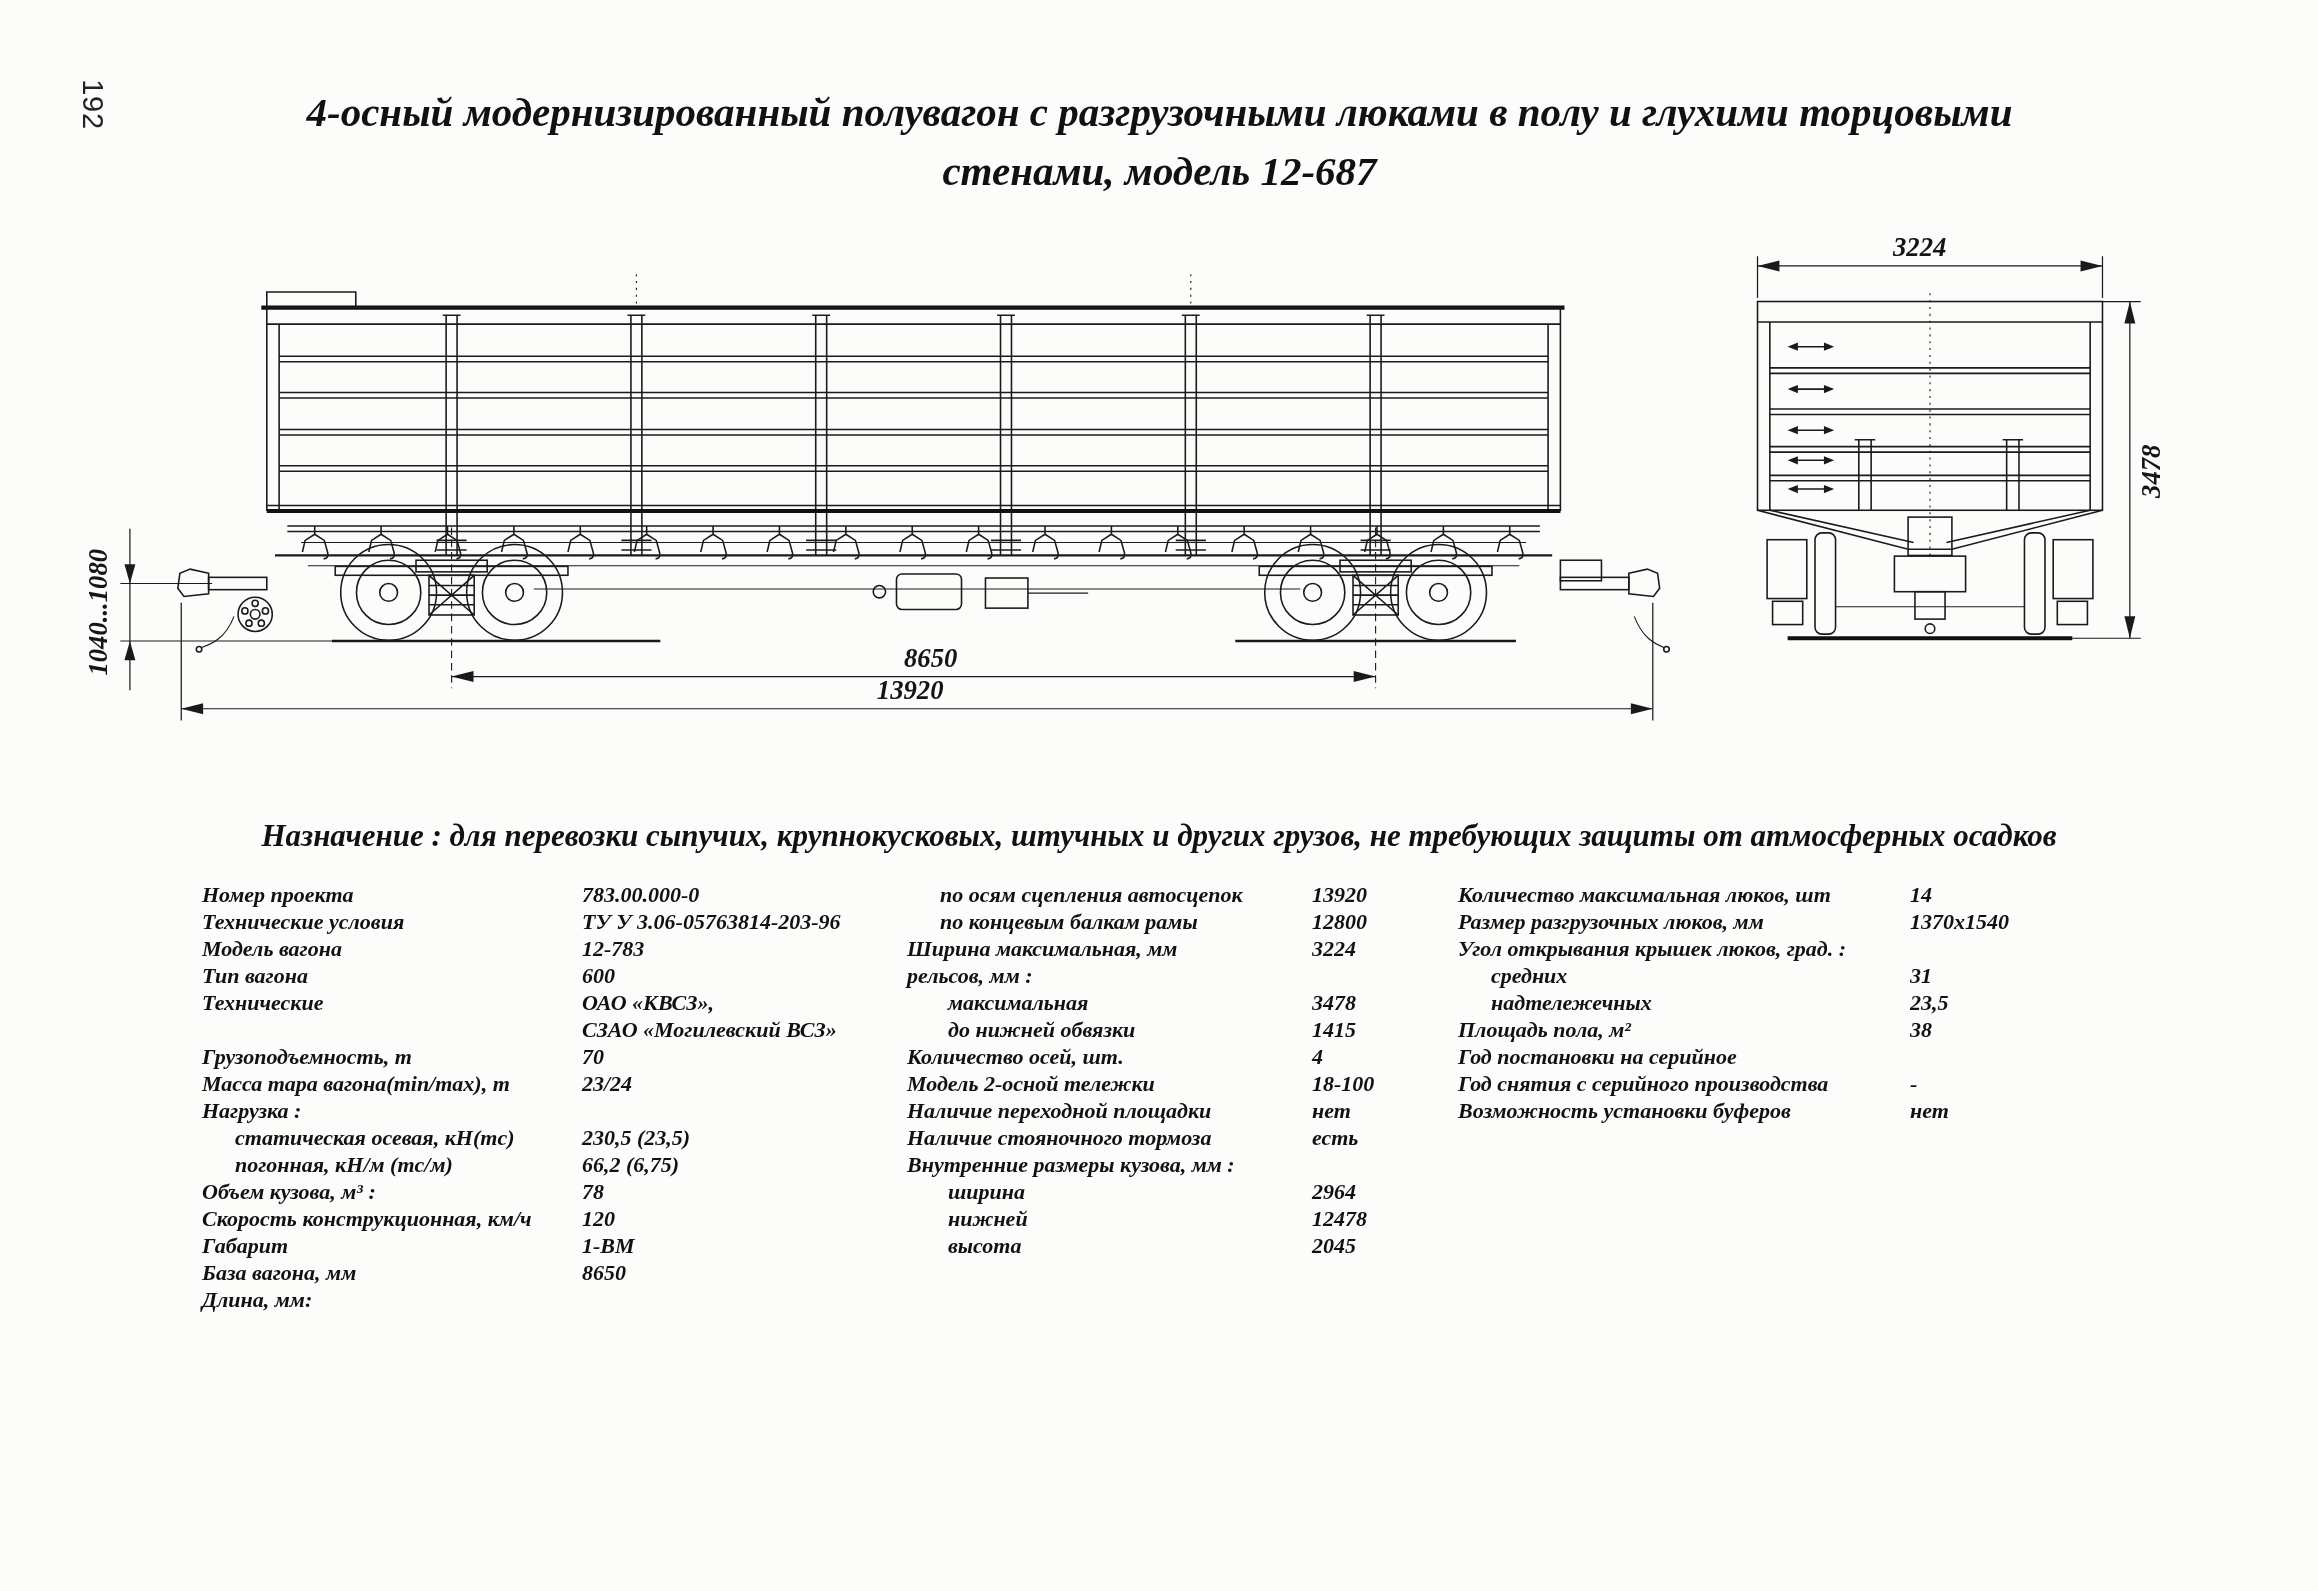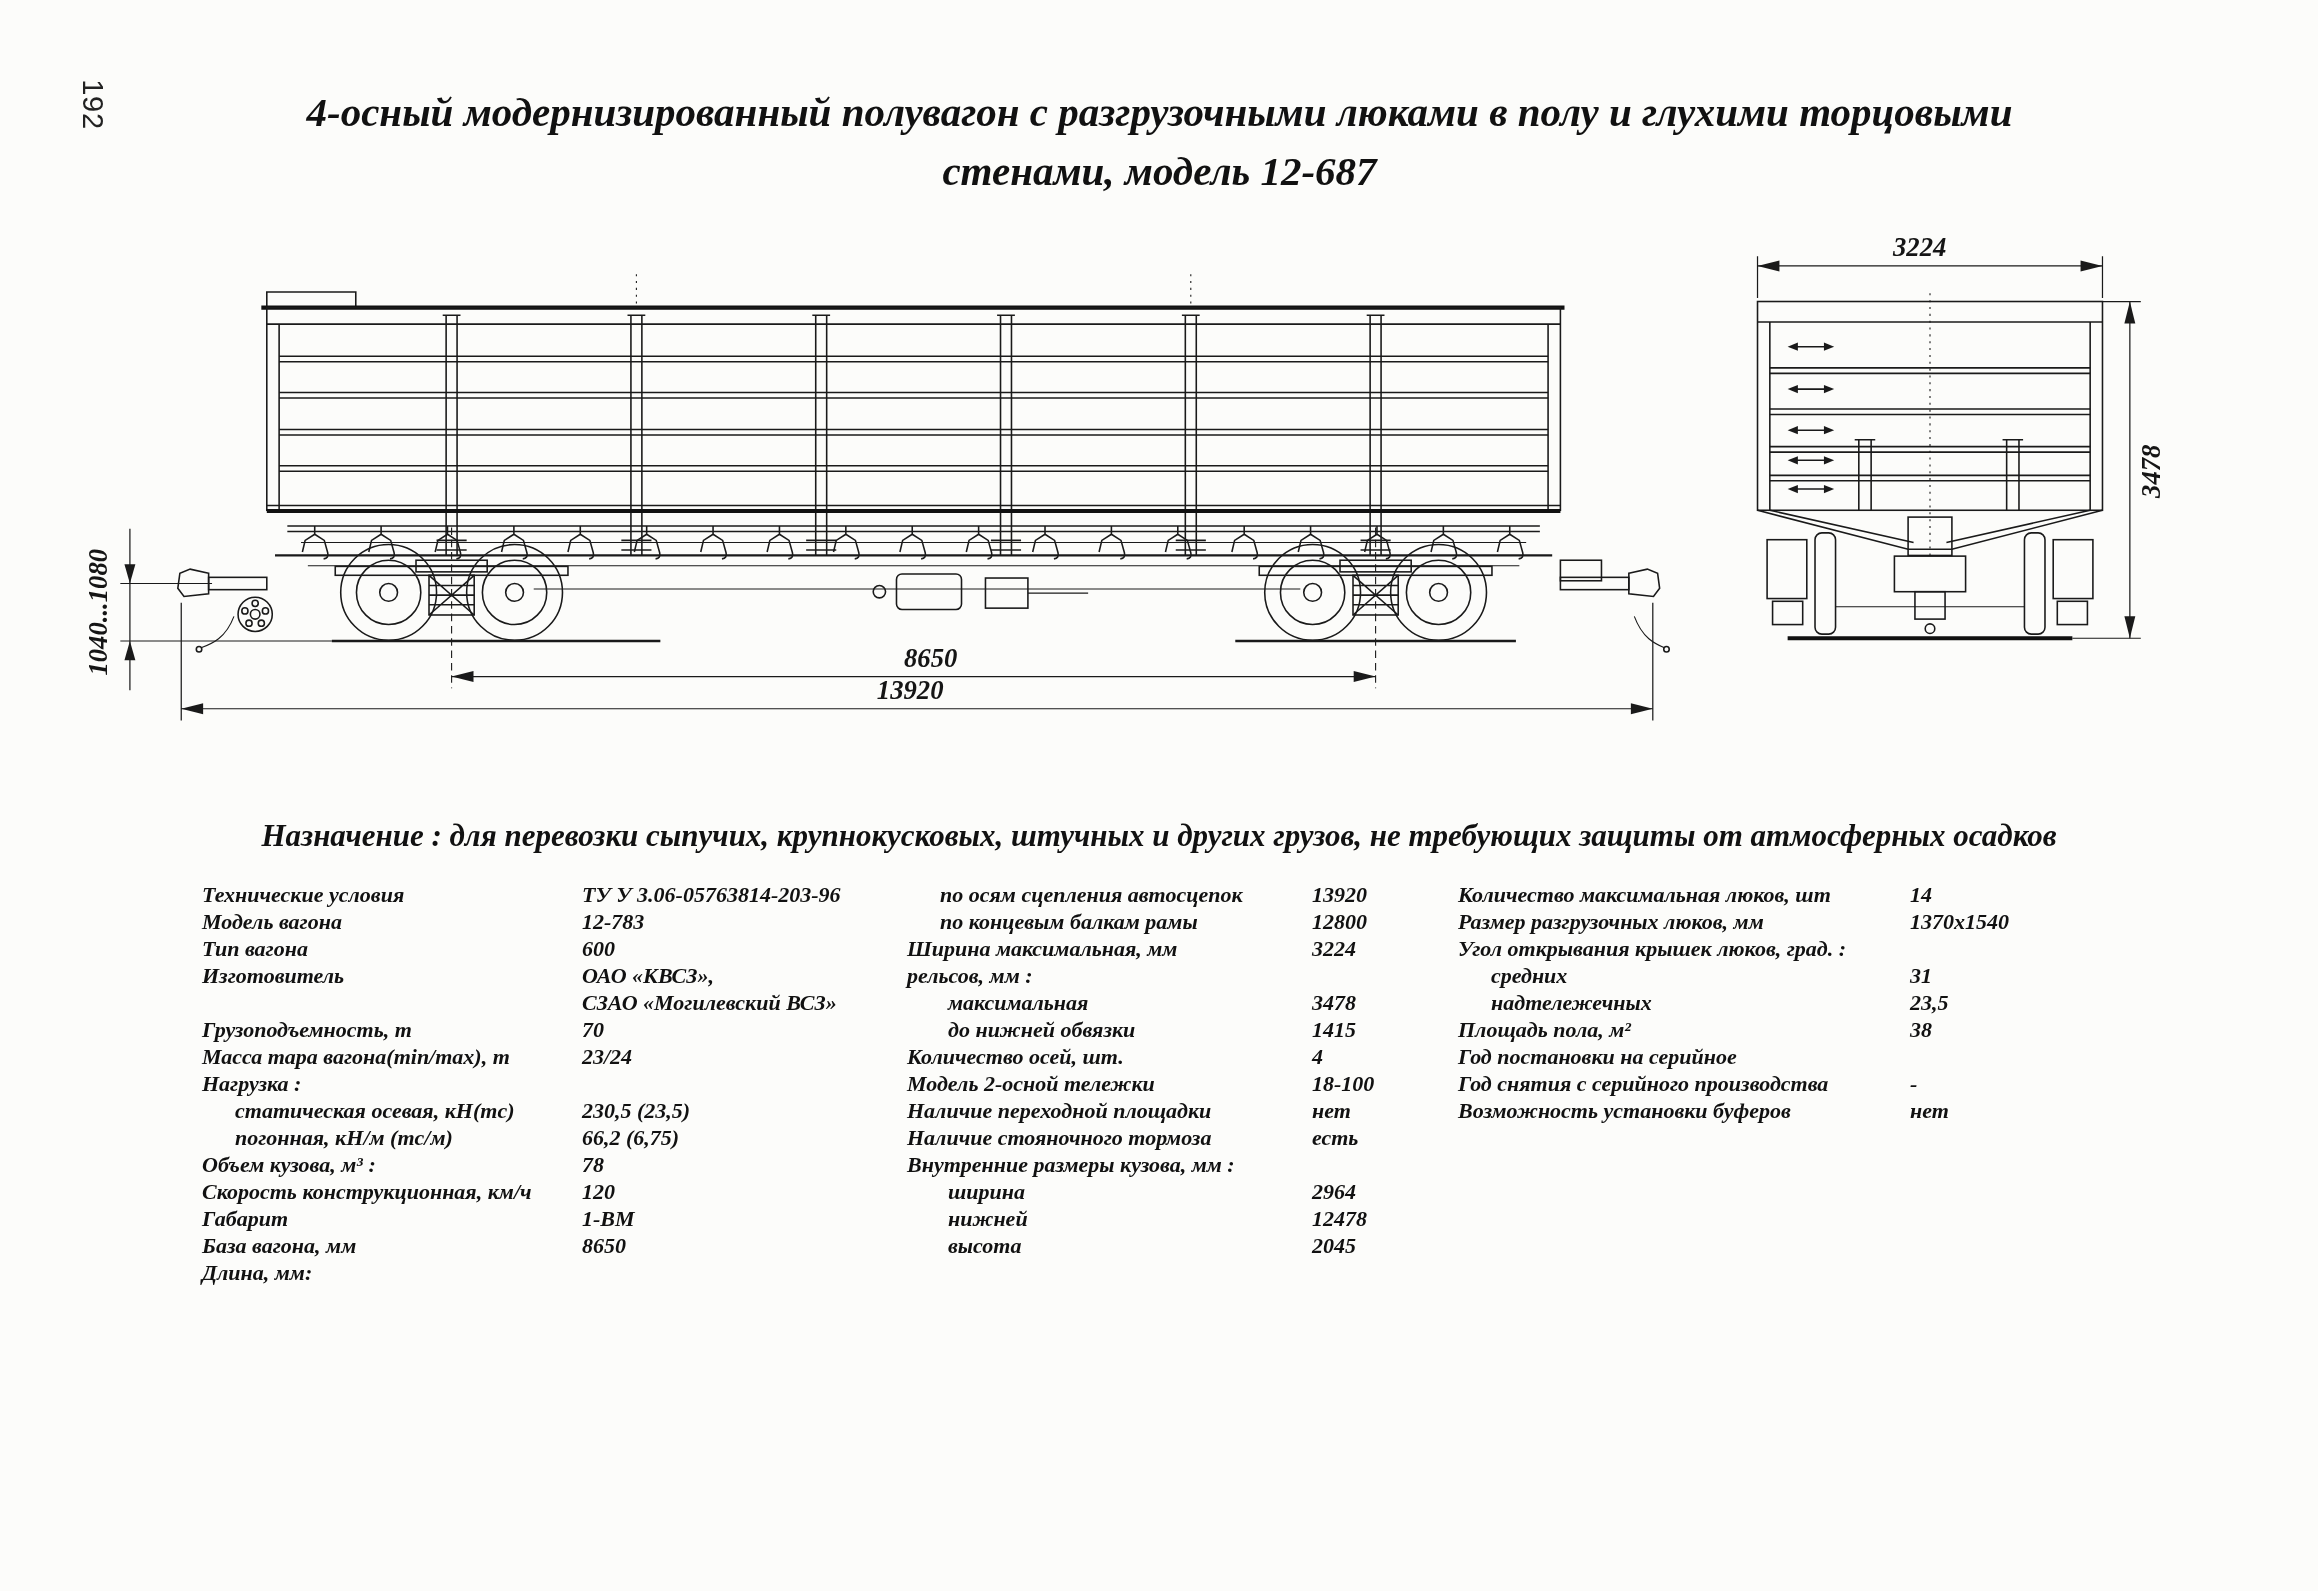--- a/index.html
+++ b/index.html
@@ -240,24 +240,25 @@
         <polygon class="ar" points="2992,592 2984,560 3000,560"></polygon>
         <text class="dimtxt" text-anchor="middle" transform="translate(3036,348) rotate(-90)">3478</text>
       </g>
     </g>
   </svg>
 
   <div class="purpose">Назначение : для перевозки сыпучих, крупнокусковых, штучных и других грузов, не требующих защиты от атмосферных осадков</div>
 
   <div class="specs">
     <div class="col" id="col1">
+        <div class="srow"><span class="lbl">Номер проекта</span><span class="val">783.00.000-0</span></div>
         <div class="srow"><span class="lbl">Технические условия</span><span class="val">ТУ У 3.06-05763814-203-96</span></div>
         <div class="srow"><span class="lbl">Модель вагона</span><span class="val">12-783</span></div>
         <div class="srow"><span class="lbl">Тип вагона</span><span class="val">600</span></div>
-        <div class="srow"><span class="lbl">Изготовитель</span><span class="val">ОАО «КВСЗ»,</span></div>
+        <div class="srow"><span class="lbl">Технические</span><span class="val">ОАО «КВСЗ»,</span></div>
         <div class="srow"><span class="lbl"></span><span class="val">СЗАО «Могилевский ВСЗ»</span></div>
         <div class="srow"><span class="lbl">Грузоподъемность, т</span><span class="val">70</span></div>
         <div class="srow"><span class="lbl">Масса тара вагона(min/max), т</span><span class="val">23/24</span></div>
         <div class="srow"><span class="lbl">Нагрузка :</span><span class="val"></span></div>
         <div class="srow ind1"><span class="lbl">статическая осевая, кН(тс)</span><span class="val">230,5 (23,5)</span></div>
         <div class="srow ind1"><span class="lbl">погонная, кН/м (тс/м)</span><span class="val">66,2 (6,75)</span></div>
         <div class="srow"><span class="lbl">Объем кузова, м³ :</span><span class="val">78</span></div>
         <div class="srow"><span class="lbl">Скорость конструкционная, км/ч</span><span class="val">120</span></div>
         <div class="srow"><span class="lbl">Габарит</span><span class="val">1-ВМ</span></div>
         <div class="srow"><span class="lbl">База вагона, мм</span><span class="val">8650</span></div>

